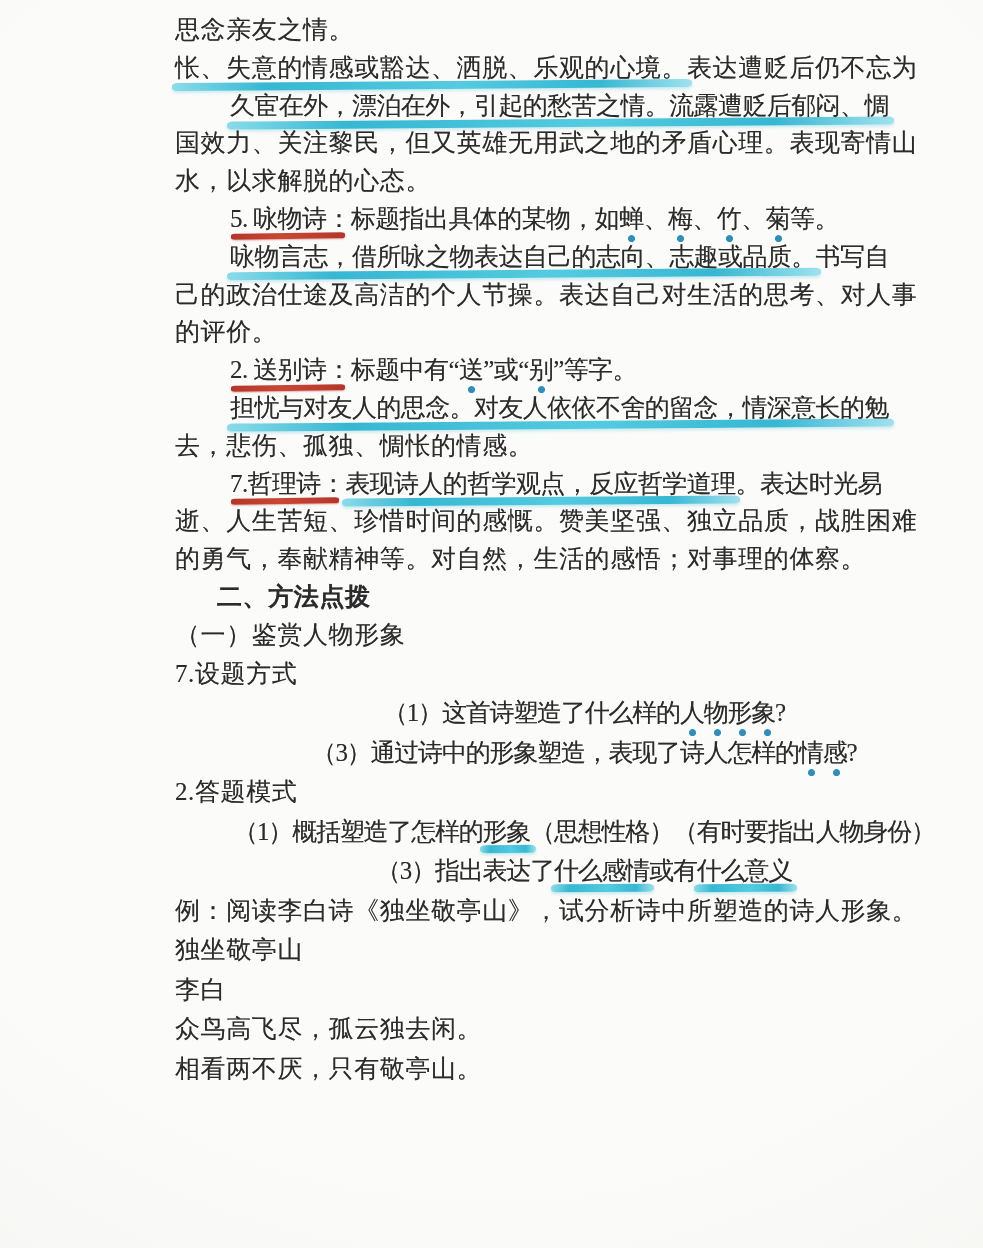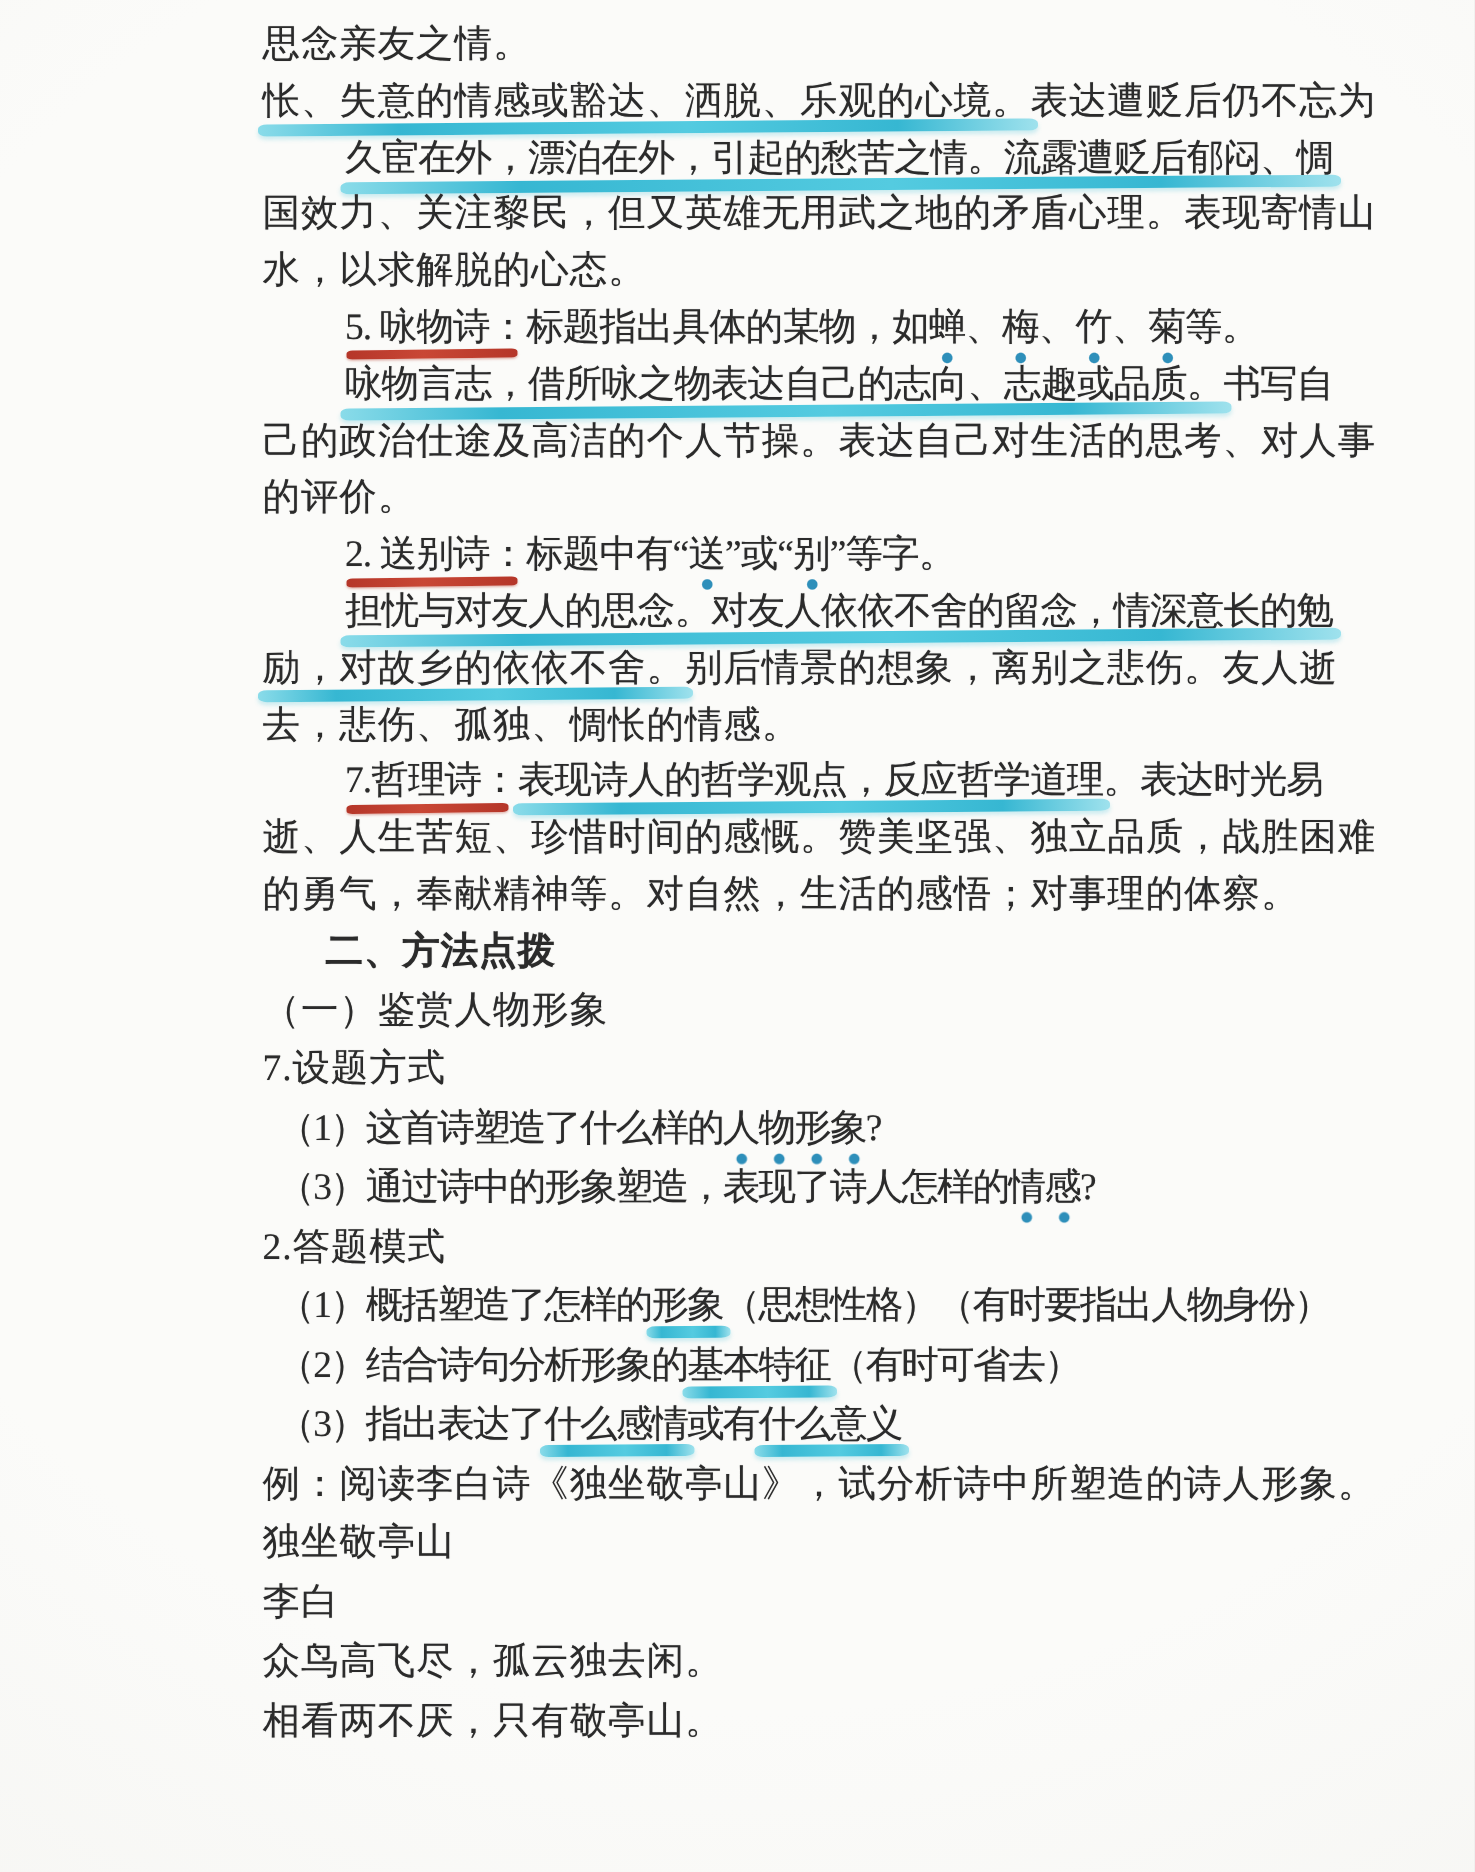--- a/index.html
+++ b/index.html
@@ -23,21 +23,21 @@
     font-size: 25px;
     letter-spacing: 0.6px;
     text-shadow: 0 0 0.6px rgba(40,40,40,0.45);
   }
   
   .doc > .line:nth-child(-n+17) { height: 37.8px; line-height: 37.8px; }
   .doc > .line:nth-child(n+18)  { height: 39.5px; line-height: 39.5px; }
 
   .ind-0 { padding-left: 0; }
   .ind-1 { padding-left: 55px; letter-spacing: -0.6px; }
-  .ind-paren { padding-left: 10px; letter-spacing: -1.2px; }
+  .ind-paren { padding-left: 10px; letter-spacing: -1.2px; text-align: center; }
   .ind-center { width: 746px; text-align: left; padding-left: 0; }
   .bold { font-weight: 700; margin-left: 42px; }
 
   .seg { position: relative; }
 
   
   .m-cyan::after {
     content: "";
     position: absolute;
     left: -3px; right: -5px;
@@ -82,33 +82,31 @@
       <div class="line ind-0"><span class="seg m-cyan">怅、失意的情感或豁达、洒脱、乐观的心境。</span><span class="seg">表达遭贬后仍不忘为</span></div>
       <div class="line ind-1"><span class="seg m-cyan">久宦在外，漂泊在外，引起的愁苦之情。流露遭贬后郁闷、惆</span></div>
       <div class="line ind-0"><span class="seg">国效力、关注黎民，但又英雄无用武之地的矛盾心理。表现寄情山</span></div>
       <div class="line ind-0"><span class="seg">水，以求解脱的心态。</span></div>
       <div class="line ind-1"><span class="seg m-red">5. 咏物诗：</span><span class="seg">标题指出具体的某物，如</span><span class="seg m-dot">蝉</span><span class="seg">、</span><span class="seg m-dot">梅</span><span class="seg">、</span><span class="seg m-dot">竹</span><span class="seg">、</span><span class="seg m-dot">菊</span><span class="seg">等。</span></div>
       <div class="line ind-1"><span class="seg m-cyan">咏物言志，借所咏之物表达自己的志向、志趣或品质。</span><span class="seg">书写自</span></div>
       <div class="line ind-0"><span class="seg">己的政治仕途及高洁的个人节操。表达自己对生活的思考、对人事</span></div>
       <div class="line ind-0"><span class="seg">的评价。</span></div>
       <div class="line ind-1"><span class="seg m-red">2. 送别诗：</span><span class="seg">标题中有“</span><span class="seg m-dot">送</span><span class="seg">”或“</span><span class="seg m-dot">别</span><span class="seg">”等字。</span></div>
       <div class="line ind-1"><span class="seg m-cyan">担忧与对友人的思念。对友人依依不舍的留念，情深意长的勉</span></div>
-      <div class="line ind-0"><span class="seg m-cyan">励，对故乡的依依不舍。</span><span class="seg">别后情景的想象，离别之悲伤。友人逝</span></div>
       <div class="line ind-0"><span class="seg">去，悲伤、孤独、惆怅的情感。</span></div>
       <div class="line ind-1"><span class="seg m-red">7.哲理诗：</span><span class="seg m-cyan">表现诗人的哲学观点，反应哲学道理</span><span class="seg">。表达时光易</span></div>
       <div class="line ind-0"><span class="seg">逝、人生苦短、珍惜时间的感慨。赞美坚强、独立品质，战胜困难</span></div>
       <div class="line ind-0"><span class="seg">的勇气，奉献精神等。对自然，生活的感悟；对事理的体察。</span></div>
       <div class="line ind-0 bold"><span class="seg">二、方法点拨</span></div>
       <div class="line ind-0"><span class="seg">（一）鉴赏人物形象</span></div>
       <div class="line ind-0"><span class="seg">7.设题方式</span></div>
       <div class="line ind-paren"><span class="seg">（1）这首诗塑造了什么样的</span><span class="seg m-dot">人物形象</span><span class="seg">?</span></div>
       <div class="line ind-paren"><span class="seg">（3）通过诗中的形象塑造，表现了诗人怎样的</span><span class="seg m-dot">情感</span><span class="seg">?</span></div>
       <div class="line ind-0"><span class="seg">2.答题模式</span></div>
       <div class="line ind-paren"><span class="seg">（1）概括塑造了怎样的</span><span class="seg m-cyan">形象</span><span class="seg">（思想性格）（有时要指出人物身份）</span></div>
-      <div class="line ind-paren"><span class="seg">（2）结合诗句分析形象的</span><span class="seg m-cyan">基本特征</span><span class="seg">（有时可省去）</span></div>
       <div class="line ind-paren"><span class="seg">（3）指出表达了</span><span class="seg m-cyan">什么感情</span><span class="seg">或有</span><span class="seg m-cyan">什么意义</span></div>
       <div class="line ind-0"><span class="seg">例：阅读李白诗《独坐敬亭山》，试分析诗中所塑造的诗人形象。</span></div>
       <div class="line ind-center"><span class="seg">独坐敬亭山</span></div>
       <div class="line ind-center"><span class="seg">李白</span></div>
       <div class="line ind-center"><span class="seg">众鸟高飞尽，孤云独去闲。</span></div>
       <div class="line ind-center"><span class="seg">相看两不厌，只有敬亭山。</span></div>
     </div>
 </div>
 
 </body></html>

